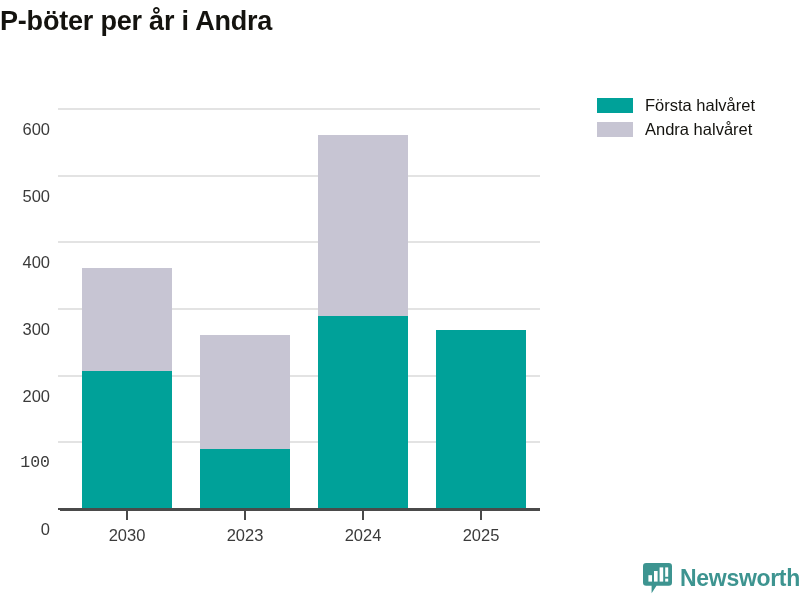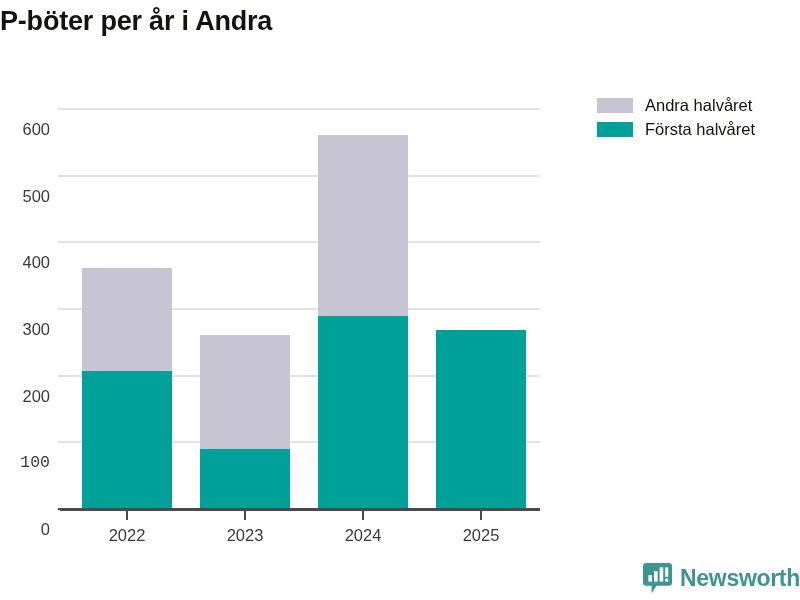--- a/index.html
+++ b/index.html
@@ -142,26 +142,26 @@
     letter-spacing: -0.3px;
   }
 </style>
 </head>
 <body>
 
 <div id="chart-title">P-böter per år i Andra</div>
 
 <div id="legend">
   <div class="legend-item">
+    <span class="legend-swatch" style="background:#00a199"></span>
+    <span class="legend-label">Första halvåret</span>
+  </div>
+  <div class="legend-item">
     <span class="legend-swatch" style="background:#c7c5d3"></span>
     <span class="legend-label">Andra halvåret</span>
-  </div>
-  <div class="legend-item">
-    <span class="legend-swatch" style="background:#00a199"></span>
-    <span class="legend-label">Första halvåret</span>
   </div>
 </div>
 
 <div id="plot">
   <div id="gridlines">
       <div class="tick-mark" style="top: 400px; background: rgb(74, 74, 74);"></div>
       <div class="ytick-label" style="top: 400px;">0</div>
       <div class="gridline" style="top: 333.333px;"></div>
       <div class="tick-mark" style="top: 333.333px;"></div>
       <div class="ytick-label" style="top: 333.333px; font-family: Liberation Mono, monospace;">100</div>
@@ -194,21 +194,21 @@
         <div class="bar-seg" style="bottom: 0px; height: 192px; background: rgb(0, 161, 153);"></div>
         <div class="bar-seg" style="bottom: 192px; height: 181.333px; background: rgb(199, 197, 211);"></div>
       </div>
       <div class="bar-group" style="left: 368px; width: 90px; height: 178px;">
         <div class="bar-seg" style="bottom: 0px; height: 178px; background: rgb(0, 161, 153);"></div>
       </div>
     </div>
   <div id="xaxis-line"></div>
   <div id="xaxis">
       <div class="xtick" style="left: 59px;"></div>
-      <div class="xtick-label" style="left: 59px;">2022</div>
+      <div class="xtick-label" style="left: 59px;">2030</div>
       <div class="xtick" style="left: 177px;"></div>
       <div class="xtick-label" style="left: 177px;">2023</div>
       <div class="xtick" style="left: 295px;"></div>
       <div class="xtick-label" style="left: 295px;">2024</div>
       <div class="xtick" style="left: 413px;"></div>
       <div class="xtick-label" style="left: 413px;">2025</div>
     </div>
 </div>
 
 <div id="logo">

